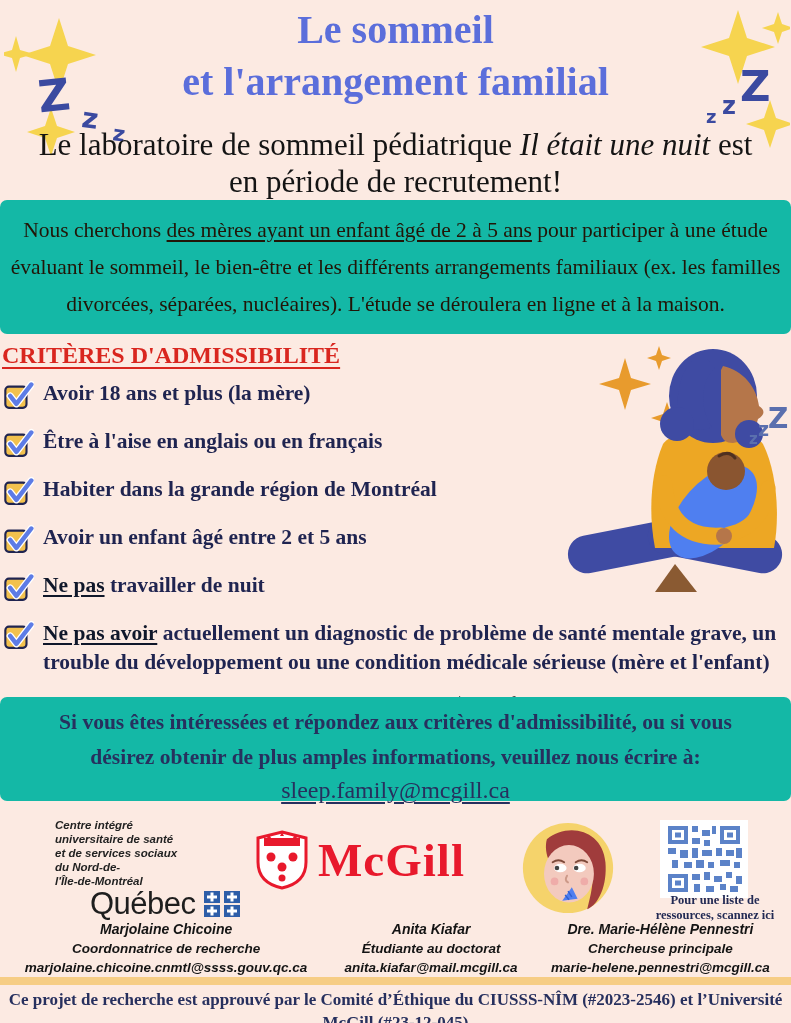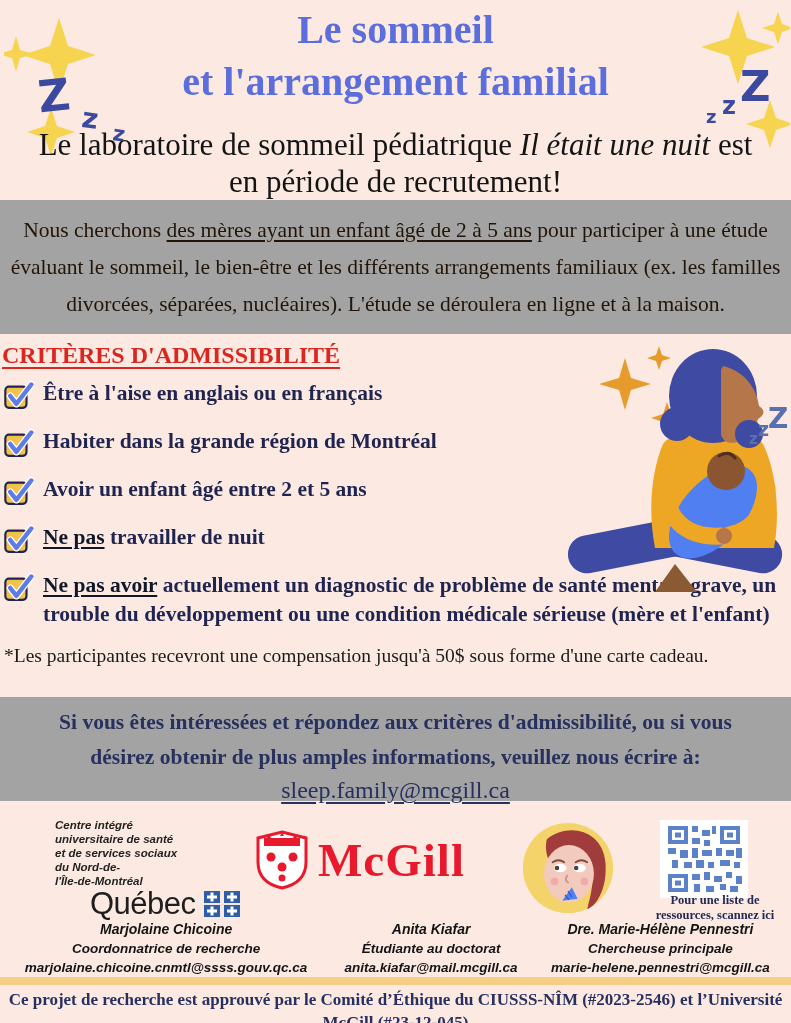--- a/index.html
+++ b/index.html
@@ -10,21 +10,21 @@
   }
   
   .title{position:absolute; top:4px; left:0; width:791px; text-align:center;
     font-weight:bold; font-size:40px; line-height:52px; color:#5b6edb;}
   .subtitle{position:absolute; top:126px; left:25px; width:741px; text-align:center;
     font-size:31px; line-height:37px; color:#141414;}
   .subtitle i{font-style:italic;}
   .spark{position:absolute;}
   .zz{position:absolute; font-family:"DejaVu Sans", sans-serif; font-weight:bold; color:#3b4aa0;}
   
-  .band{position:absolute; left:0; width:791px; background:#a3a3a3;}
+  .band{position:absolute; left:0; width:791px; background:#14b8a6;border-radius:7px;}
   .band.intro{top:200px; height:134px; display:flex; align-items:center; justify-content:center;}
   .intro p{margin:0; width:779px; text-align:center; font-size:21.5px; line-height:37px; color:#221507;}
   .intro .ul{text-decoration:underline; text-underline-offset:3px;}
   .band.cta{top:697px; height:104px; text-align:center;}
   .cta-text{margin:8px auto 0; width:724px; font-weight:bold; font-size:21.5px; line-height:35px; color:#27305e;}
   .cta-email{display:inline-block; margin-top:2px; font-weight:normal; font-size:24px; color:#27305e;
     text-decoration:underline; text-underline-offset:4px;}
   
   .criteria{position:absolute; top:336px; left:0; width:791px;}
   .crit-heading{margin:6px 0 10px 2px; font-weight:bold; font-size:24px; color:#d9261f;
@@ -95,20 +95,28 @@
 
   <div class="subtitle"><span>Le laboratoire de sommeil pédiatrique </span><i>Il était une nuit</i><span> est en période de recrutement!</span></div>
 
   <div class="band intro">
     <p><span>Nous cherchons </span><span class="ul">des mères ayant un enfant âgé de 2 à 5 ans</span><span> pour participer à une étude évaluant le sommeil, le bien-être et les différents arrangements familiaux (ex. les familles divorcées, séparées, nucléaires). L'étude se déroulera en ligne et à la maison.</span></p>
   </div>
 
   <div class="criteria">
     <div class="crit-heading">CRITÈRES D'ADMISSIBILITÉ</div>
 
+    <div class="check-item">
+      <svg width="30" height="31" viewBox="0 0 34 33">
+        <rect x="1.5" y="6.5" width="24" height="24" rx="4" fill="#f2c14e" stroke="#1f2450" stroke-width="2.4"></rect>
+        <path d="M7 17 L14 26 L31 4" fill="none" stroke="#ffffff" stroke-width="8" stroke-linecap="round" stroke-linejoin="round"></path>
+        <path d="M7 17 L14 26 L31 4" fill="none" stroke="#5d7ce6" stroke-width="5" stroke-linecap="round" stroke-linejoin="round"></path>
+      </svg>
+      <div><span class="hl"></span><span>Avoir 18 ans et plus (la mère)</span></div>
+    </div>
 
     <div class="check-item">
       <svg width="30" height="31" viewBox="0 0 34 33">
         <rect x="1.5" y="6.5" width="24" height="24" rx="4" fill="#f2c14e" stroke="#1f2450" stroke-width="2.4"></rect>
         <path d="M7 17 L14 26 L31 4" fill="none" stroke="#ffffff" stroke-width="8" stroke-linecap="round" stroke-linejoin="round"></path>
         <path d="M7 17 L14 26 L31 4" fill="none" stroke="#5d7ce6" stroke-width="5" stroke-linecap="round" stroke-linejoin="round"></path>
       </svg>
       <div><span class="hl"></span><span>Être à l'aise en anglais ou en français</span></div>
     </div>
 

